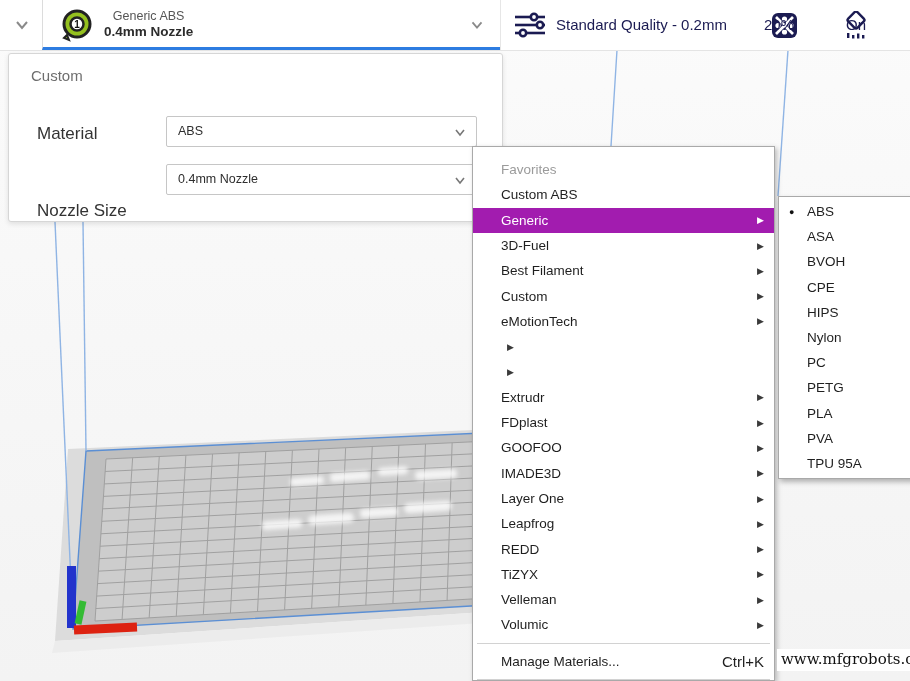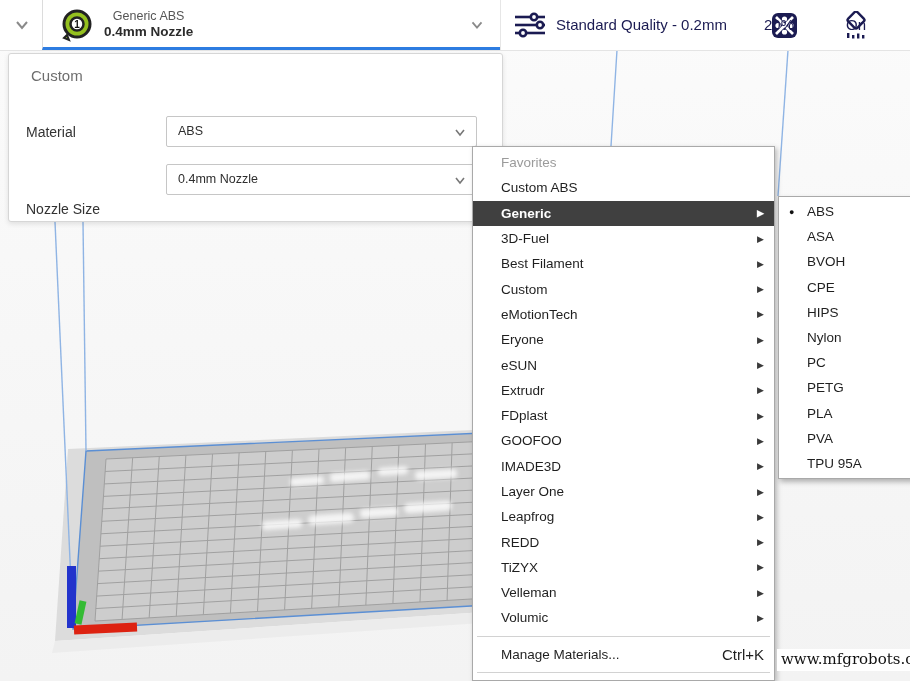--- a/index.html
+++ b/index.html
@@ -34,44 +34,44 @@
   .infill-value{left:764px;}
   .support-value{left:828px;margin-left:18px;}
 
   
   .custom-panel{
     position:absolute;left:8px;top:53px;width:495px;height:169px;background:#fff;
     border:1px solid #d6d6d6;border-radius:3px;box-shadow:0 2px 5px rgba(0,0,0,.10);
     box-sizing:border-box;z-index:6;
   }
   .custom-title{position:absolute;left:22px;top:13px;font-size:15px;color:#6e6e6e;}
-  .field-label{position:absolute;left:17px;font-size:14px;color:#333;}
+  .field-label{position:absolute;left:28px;font-size:17px;color:#333;}
   .lbl-1{top:70px;} .lbl-2{top:118px;margin-top:29px;}
   .combo{
     position:absolute;left:157px;width:311px;height:31px;border:1px solid #c6c6c6;
     border-radius:2px;background:#fff;box-sizing:border-box;cursor:pointer;
   }
   .combo-1{top:62px;} .combo-2{top:110px;}
   .combo .val{position:absolute;left:11px;top:0;height:29px;line-height:29px;font-size:12.5px;color:#2e2e2e;}
   .combo .chev{position:absolute;right:10px;top:9px;width:12px;height:12px;}
 
   
   .menu{
     position:absolute;left:472px;top:146px;width:303px;height:535px;background:#fff;
     border:1px solid #a9a9a9;box-sizing:border-box;z-index:10;
-    box-shadow:2px 2px 5px rgba(0,0,0,.25);padding-top:3px;
+    box-shadow:2px 2px 5px rgba(0,0,0,.25);padding-top:10px;
   }
   .menu-row{
     height:25.3px;display:flex;align-items:center;padding:0 10px 0 28px;
     font-size:13.5px;color:#1f1f1f;cursor:pointer;
   }
   .menu-row .lbl{flex:1;}
   .menu-row .arrow{font-size:9px;color:#3a3a3a;margin-left:6px;}
   .menu-row .shortcut{font-size:15px;color:#1f1f1f;margin-left:6px;}
-  .menu-row.highlighted{background:#404040;color:#fff;font-weight:bold;}
+  .menu-row.highlighted{background:#a21caf;color:#fff;}
   .menu-row.highlighted .arrow{color:#fff;}
   .menu-row.disabled{color:#9b9b9b;cursor:default;}
   .menu-sep{height:1px;background:#d2d2d2;margin:5px 4px;}
 
   
   .submenu{
     position:absolute;left:778px;top:196px;width:150px;background:#fff;
     border:1px solid #a9a9a9;box-sizing:border-box;z-index:11;
     box-shadow:2px 3px 5px rgba(0,0,0,.28);padding:2px 0;
   }
@@ -275,25 +275,23 @@
     </div>
     <div class="menu-row">
       <span class="lbl">Custom</span>
       <span class="arrow">▶</span>
     </div>
     <div class="menu-row">
       <span class="lbl">eMotionTech</span>
       <span class="arrow">▶</span>
     </div>
     <div class="menu-row">
-      <span class="lbl">Eryone</span>
-      <span class="arrow">▶</span>
-    </div>
-    <div class="menu-row">
-      <span class="lbl">eSUN</span>
+      <span class="arrow">▶</span>
+    </div>
+    <div class="menu-row">
       <span class="arrow">▶</span>
     </div>
     <div class="menu-row">
       <span class="lbl">Extrudr</span>
       <span class="arrow">▶</span>
     </div>
     <div class="menu-row">
       <span class="lbl">FDplast</span>
       <span class="arrow">▶</span>
     </div>

